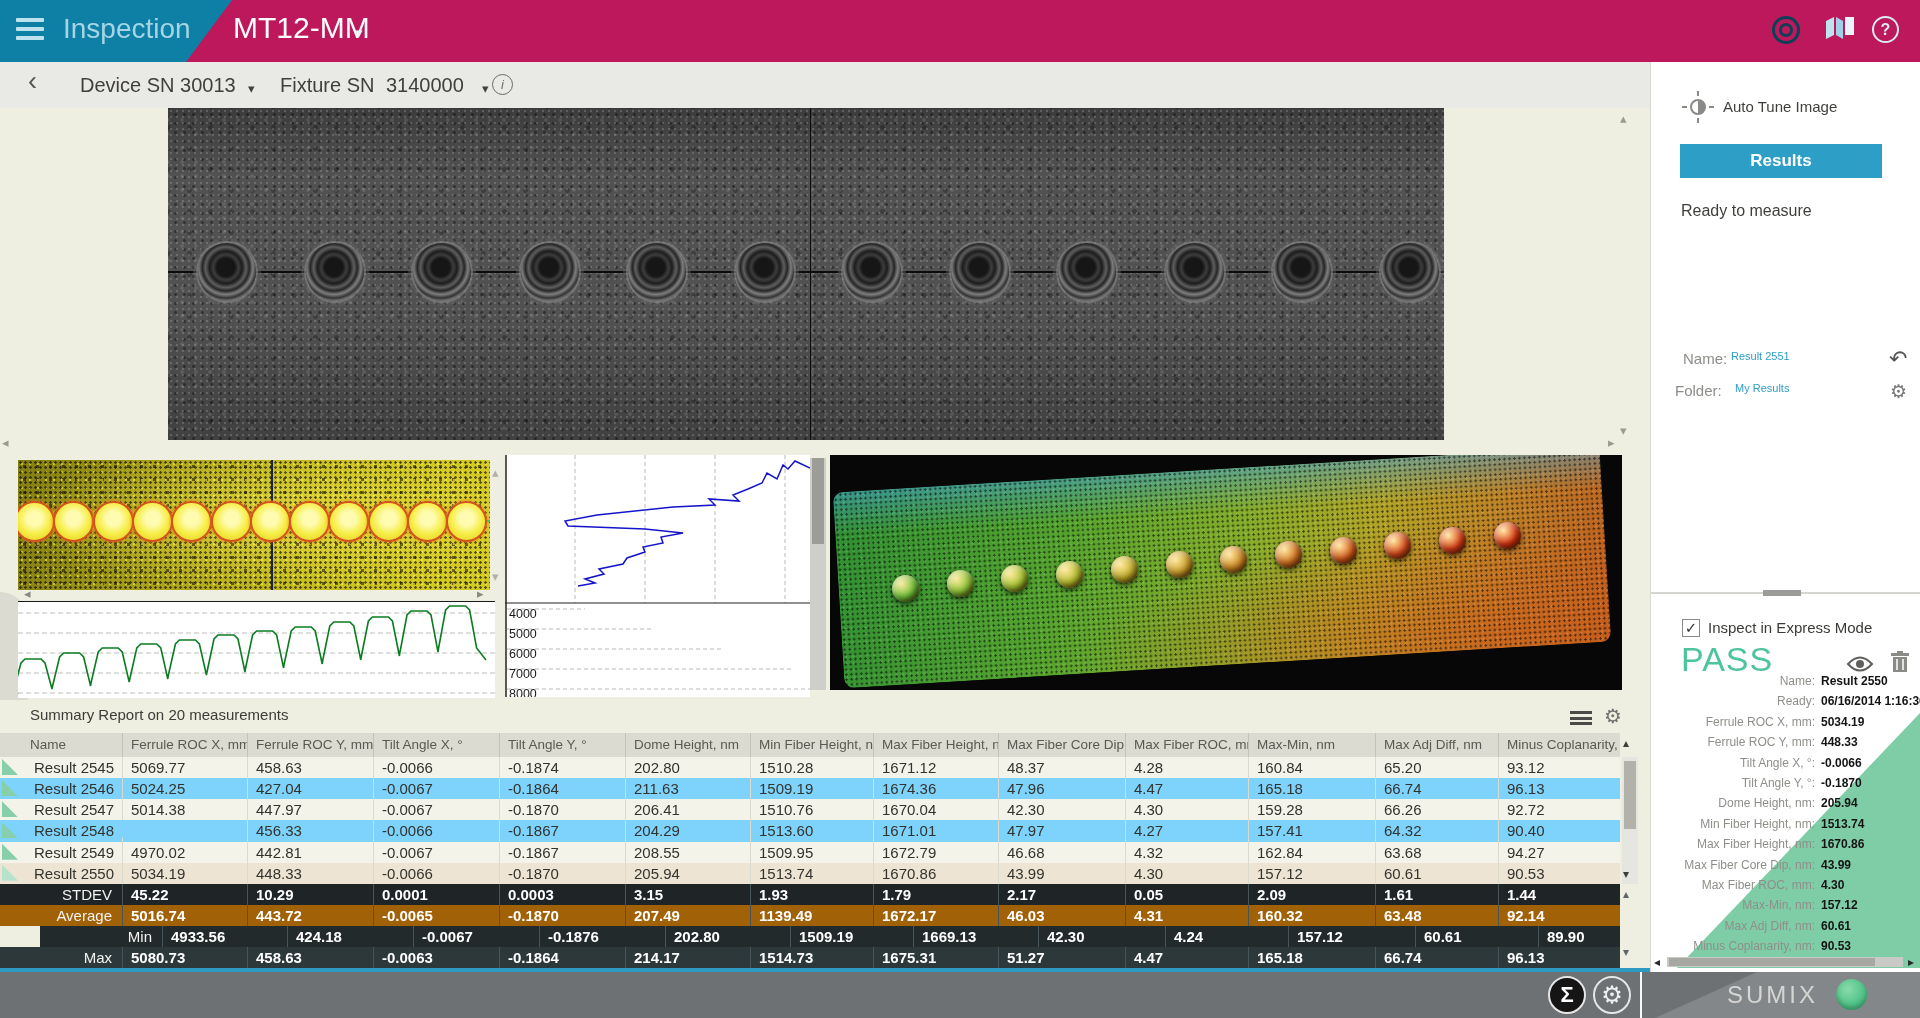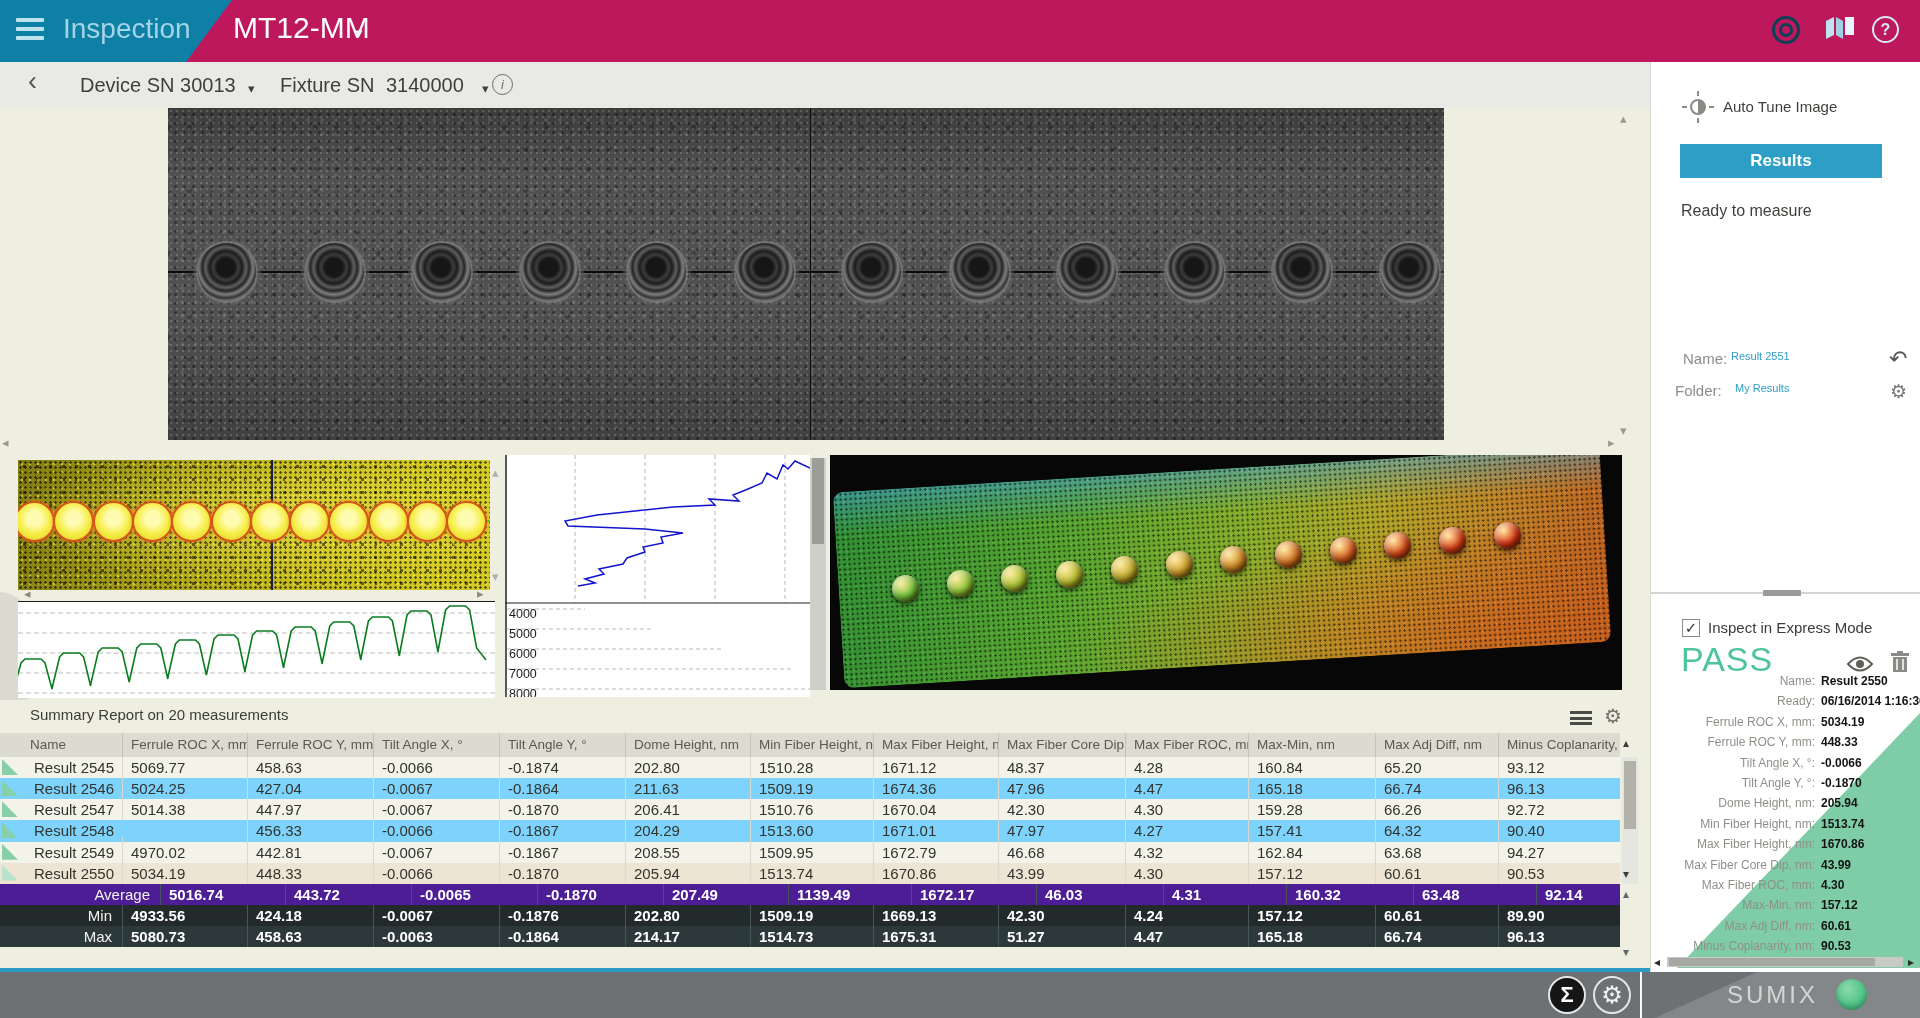--- a/index.html
+++ b/index.html
@@ -424,36 +424,51 @@
         <div class="td" style="width: 127px;">157.12</div>
         <div class="td" style="width: 123px;">60.61</div>
         <div class="td" style="width: 122px;">90.53</div>
       </div>
     </div>
   <div class="tbl-sb">
       <div class="thumb"></div>
     </div>
   <div class="scroll-arrow" style="left:1623px;top:868px;color:#3c3c38;font-size:12px;">▾</div>
   <div class="statbody" id="statbody">
-      <div class="srow" style="background: #4c1d95; padding-left: 38px;">
+      <div class="srow" style="background: rgb(31, 36, 38);">
+        <div class="std lbl" style="width: 122px;">STDEV</div>
+        <div class="std" style="width: 125px;">45.22</div>
+        <div class="std" style="width: 126px;">10.29</div>
+        <div class="std" style="width: 126px;">0.0001</div>
+        <div class="std" style="width: 126px;">0.0003</div>
+        <div class="std" style="width: 125px;">3.15</div>
+        <div class="std" style="width: 123px;">1.93</div>
+        <div class="std" style="width: 125px;">1.79</div>
+        <div class="std" style="width: 127px;">2.17</div>
+        <div class="std" style="width: 123px;">0.05</div>
+        <div class="std" style="width: 127px;">2.09</div>
+        <div class="std" style="width: 123px;">1.61</div>
+        <div class="std" style="width: 122px;">1.44</div>
+      </div>
+      <div class="srow" style="background: #a16207;">
         <div class="std lbl" style="width: 122px;">Average</div>
         <div class="std" style="width: 125px;">5016.74</div>
         <div class="std" style="width: 126px;">443.72</div>
         <div class="std" style="width: 126px;">-0.0065</div>
         <div class="std" style="width: 126px;">-0.1870</div>
         <div class="std" style="width: 125px;">207.49</div>
         <div class="std" style="width: 123px;">1139.49</div>
         <div class="std" style="width: 125px;">1672.17</div>
         <div class="std" style="width: 127px;">46.03</div>
         <div class="std" style="width: 123px;">4.31</div>
         <div class="std" style="width: 127px;">160.32</div>
         <div class="std" style="width: 123px;">63.48</div>
         <div class="std" style="width: 122px;">92.14</div>
       </div>
-      <div class="srow" style="background: rgb(35, 42, 44);">
+      <div class="srow" style="background: rgb(35, 42, 44); margin-left: 40px;">
         <div class="std lbl" style="width: 122px;">Min</div>
         <div class="std" style="width: 125px;">4933.56</div>
         <div class="std" style="width: 126px;">424.18</div>
         <div class="std" style="width: 126px;">-0.0067</div>
         <div class="std" style="width: 126px;">-0.1876</div>
         <div class="std" style="width: 125px;">202.80</div>
         <div class="std" style="width: 123px;">1509.19</div>
         <div class="std" style="width: 125px;">1669.13</div>
         <div class="std" style="width: 127px;">42.30</div>
         <div class="std" style="width: 123px;">4.24</div>

